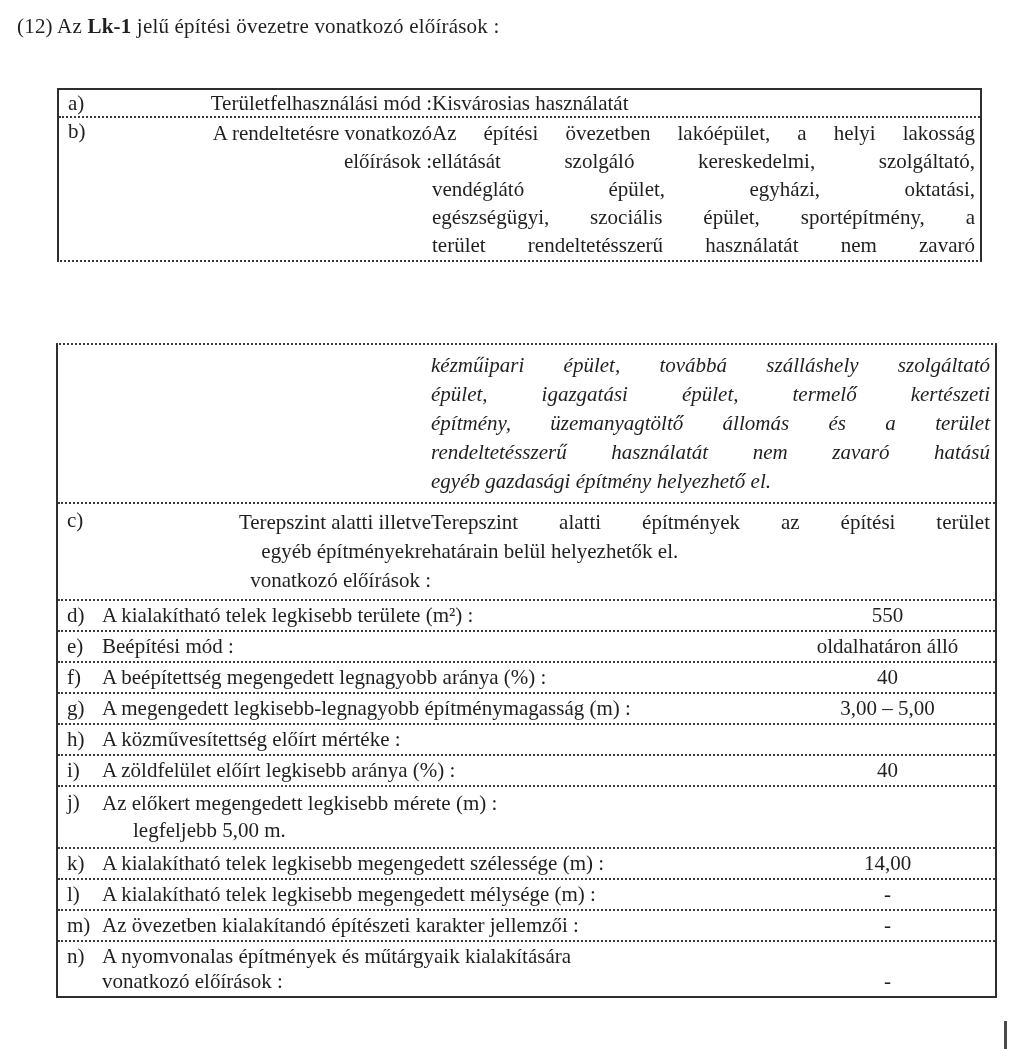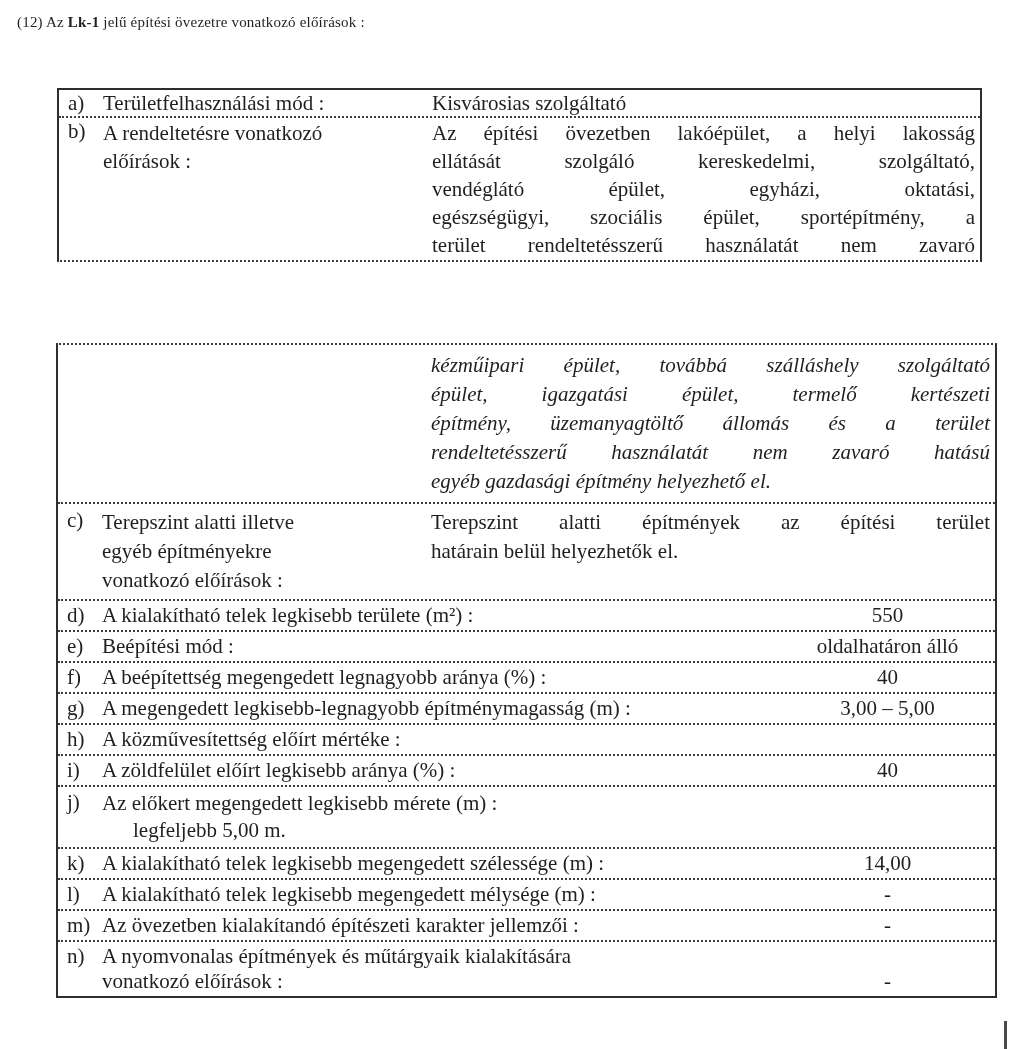--- a/index.html
+++ b/index.html
@@ -6,42 +6,42 @@
   body {
     width:1024px; height:1049px;
     background:#ffffff;
     font-family:"Liberation Serif", serif;
     color:#1f1f1f;
     position:relative;
     overflow:hidden;
   }
   .heading {
     position:absolute; left:17px; top:14px;
-    font-size:15px; letter-spacing:0.2px;
+    font-size:21px; letter-spacing:0.2px;
     white-space:nowrap;
   }
   .heading .bold { font-weight:bold; }
 
   .tbl { position:absolute; box-sizing:border-box; background:#ffffff; }
   #table1 {
     left:57px; top:88px; width:925px;
     border:2px solid #2e2e2e;
     border-bottom:2px dotted #3c3c3c;
   }
   #table2 {
     left:56px; top:343px; width:941px;
     border:2px solid #2e2e2e;
     border-top:2px dotted #3c3c3c;
   }
 
   .row { display:flex; font-size:21px; border-bottom:2px dotted #3c3c3c; box-sizing:border-box; }
   .row:last-child { border-bottom:none; }
 
   .cell-letter { width:44px; flex-shrink:0; box-sizing:border-box; padding-left:9px; }
-  .cell-label  { width:329px; flex-shrink:0; box-sizing:border-box; }
+  .cell-label  { width:329px; flex-shrink:0; box-sizing:border-box;text-align:right; }
   .cell-value  { flex:1; box-sizing:border-box; padding-right:5px; }
   .cell-label-wide { flex:1; box-sizing:border-box; }
   .cell-value-narrow {
     width:215px; flex-shrink:0; box-sizing:border-box;
     text-align:center;
   }
   .v-bottom { display:flex; align-items:flex-end; justify-content:center; }
 
   .just { text-align:justify; text-align-last:justify; }
   .line { display:block; }
@@ -72,21 +72,21 @@
 <body>
 
 <div class="heading">
   <span>(12) Az </span><span class="bold">Lk-1</span><span> jelű építési övezetre vonatkozó előírások :</span>
 </div>
 
 <div class="tbl" id="table1">
   <div class="row t1-row-a">
     <div class="cell-letter">a)</div>
     <div class="cell-label">Területfelhasználási mód :</div>
-    <div class="cell-value">Kisvárosias szolgáltató</div>
+    <div class="cell-value">Kisvárosias használatát</div>
   </div>
   <div class="row t1-row-b">
     <div class="cell-letter">b)</div>
     <div class="cell-label">
       <span class="line">A rendeltetésre vonatkozó</span>
       <span class="line">előírások :</span>
     </div>
     <div class="cell-value">
       <span class="line just">Az építési övezetben lakóépület, a helyi lakosság</span>
       <span class="line just">ellátását szolgáló kereskedelmi, szolgáltató,</span>

